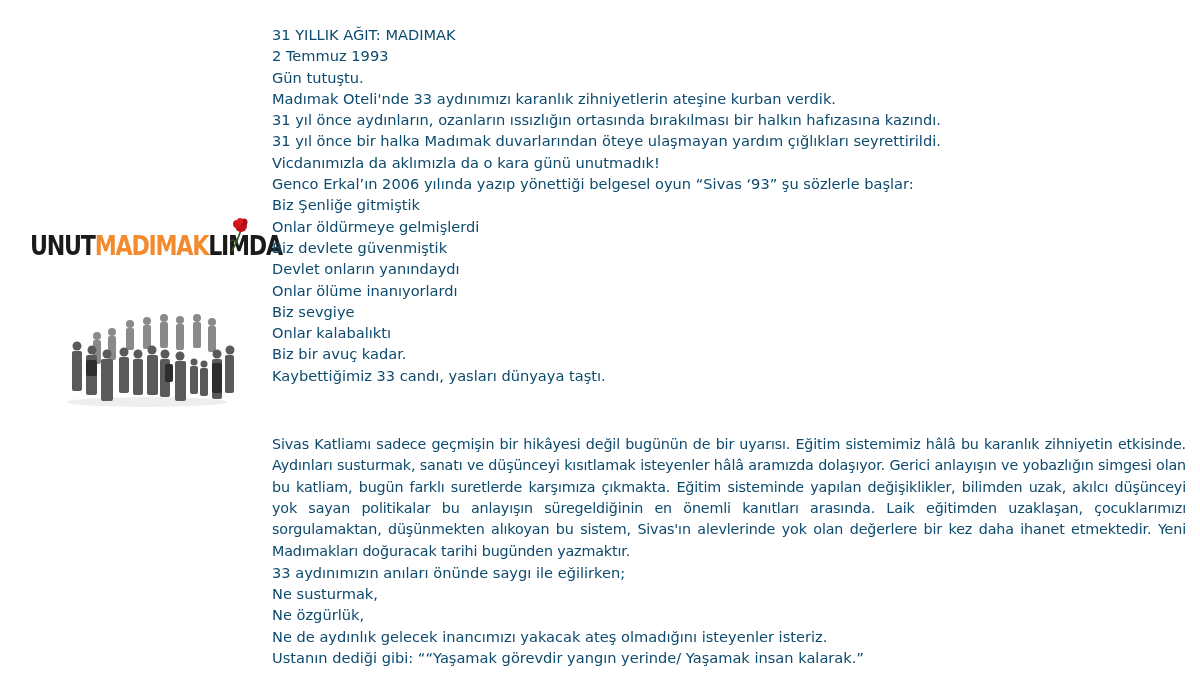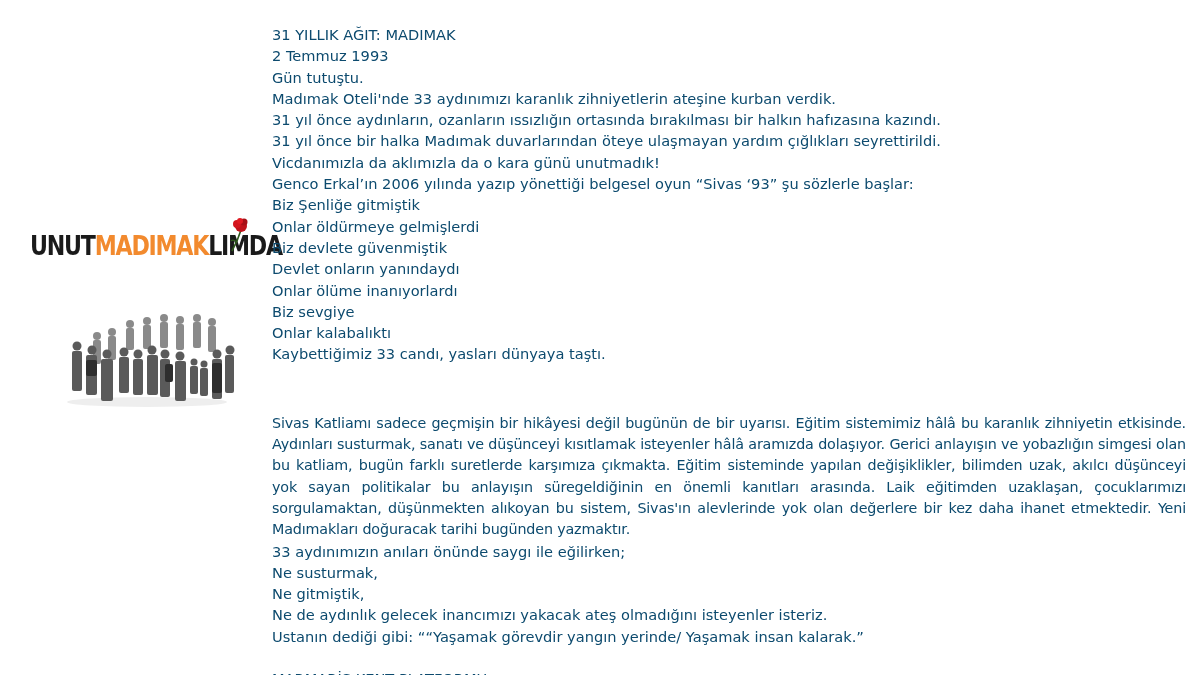--- a/index.html
+++ b/index.html
@@ -113,22 +113,23 @@
   <div class="line">31 yıl önce bir halka Madımak duvarlarından öteye ulaşmayan yardım çığlıkları seyrettirildi.</div>
   <div class="line">Vicdanımızla da aklımızla da o kara günü unutmadık!</div>
   <div class="line">Genco Erkal’ın 2006 yılında yazıp yönettiği belgesel oyun “Sivas ‘93” şu sözlerle başlar:</div>
   <div class="line">Biz Şenliğe gitmiştik</div>
   <div class="line">Onlar öldürmeye gelmişlerdi</div>
   <div class="line">Biz devlete güvenmiştik</div>
   <div class="line">Devlet onların yanındaydı</div>
   <div class="line">Onlar ölüme inanıyorlardı</div>
   <div class="line">Biz sevgiye</div>
   <div class="line">Onlar kalabalıktı</div>
+  <div class="line">Biz bir avuç kadar.</div>
   <div class="line">Kaybettiğimiz 33 candı, yasları dünyaya taştı.</div>
   <div class="para">Sivas Katliamı sadece geçmişin bir hikâyesi değil bugünün de bir uyarısı. Eğitim sistemimiz hâlâ bu karanlık zihniyetin etkisinde. Aydınları susturmak, sanatı ve düşünceyi kısıtlamak isteyenler hâlâ aramızda dolaşıyor. Gerici anlayışın ve yobazlığın simgesi olan bu katliam, bugün farklı suretlerde karşımıza çıkmakta. Eğitim sisteminde yapılan değişiklikler, bilimden uzak, akılcı düşünceyi yok sayan politikalar bu anlayışın süregeldiğinin en önemli kanıtları arasında. Laik eğitimden uzaklaşan, çocuklarımızı sorgulamaktan, düşünmekten alıkoyan bu sistem, Sivas'ın alevlerinde yok olan değerlere bir kez daha ihanet etmektedir. Yeni Madımakları doğuracak tarihi bugünden yazmaktır.</div>
   <div class="line">33 aydınımızın anıları önünde saygı ile eğilirken;</div>
   <div class="line">Ne susturmak,</div>
-  <div class="line">Ne gitmiştik,</div>
+  <div class="line">Ne özgürlük,</div>
   <div class="line">Ne de aydınlık gelecek inancımızı yakacak ateş olmadığını isteyenler isteriz.</div>
   <div class="line">Ustanın dediği gibi: ““Yaşamak görevdir yangın yerinde/ Yaşamak insan kalarak.”</div>
   <div class="blank"></div>
   <div class="line">MARMARİS KENT PLATFORMU</div>
 </div>
 
 </body></html>

